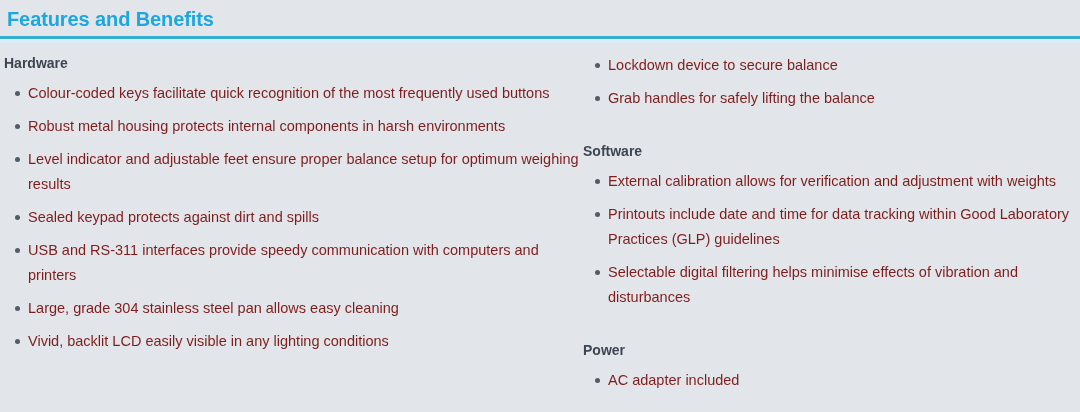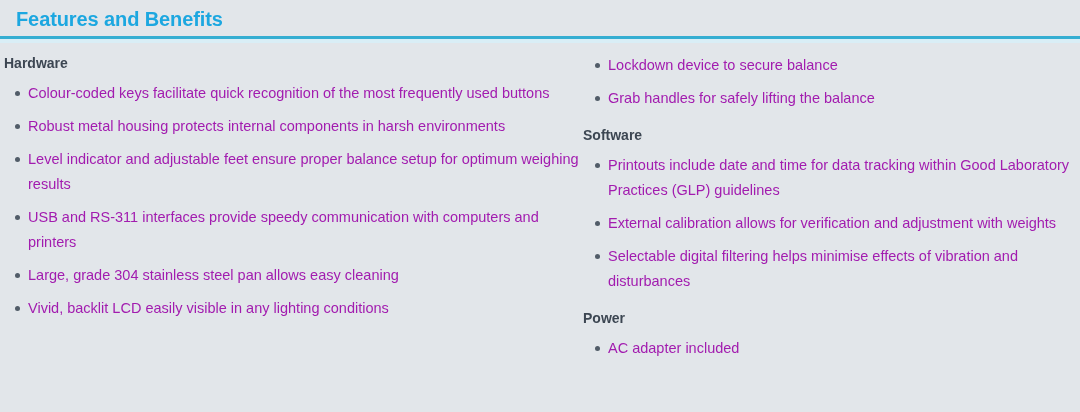--- a/index.html
+++ b/index.html
@@ -20,21 +20,21 @@
   .page {
     position: relative;
     width: 1080px;
     height: 412px;
     background: #e2e6ea;
     overflow: hidden;
   }
 
   
   .section-header {
-    padding: 7px 0 0 16px;
+    padding: 7px 0 0 7px;
   }
 
   .section-title {
     font-size: 20px;
     font-weight: bold;
     color: #1ca7e0;
     letter-spacing: -0.1px;
     line-height: 24px;
     margin: 0;
     white-space: nowrap;
@@ -83,36 +83,36 @@
 
   .group-heading {
     font-size: 14px;
     font-weight: bold;
     color: #3c4652;
     line-height: 20px;
     margin: 0 0 8px 0;
   }
 
   .group-heading.spaced {
-    margin-top: 14px;
+    margin-top: 30px;
   }
 
   ul.bullets {
     list-style: none;
     margin: 0;
     padding: 0;
   }
 
   ul.bullets > li {
     position: relative;
     padding-left: 24px;
     margin-bottom: 8px;
     font-size: 14.5px;
     line-height: 25px;
-    color: #a21caf;
+    color: #7f1d1d;
   }
 
   ul.bullets > li:last-child {
     margin-bottom: 0;
   }
 
   ul.bullets > li .dot {
     position: absolute;
     left: 11px;
     top: 10px;
@@ -160,20 +160,24 @@
             <span class="dot"></span>
             <span class="li-text">Colour-coded keys facilitate quick recognition of the most frequently used buttons</span>
           </li>
           <li>
             <span class="dot"></span>
             <span class="li-text">Robust metal housing protects internal components in harsh environments</span>
           </li>
           <li>
             <span class="dot"></span>
             <span class="li-text">Level indicator and adjustable feet ensure proper balance setup for optimum weighing results</span>
+          </li>
+          <li>
+            <span class="dot"></span>
+            <span class="li-text">Sealed keypad protects against dirt and spills</span>
           </li>
           <li>
             <span class="dot"></span>
             <span class="li-text">USB and RS-311 interfaces provide speedy communication with computers and printers</span>
           </li>
           <li>
             <span class="dot"></span>
             <span class="li-text">Large, grade 304 stainless steel pan allows easy cleaning</span>
           </li>
           <li>
@@ -195,25 +199,25 @@
           <span class="dot"></span>
           <span class="li-text">Grab handles for safely lifting the balance</span>
         </li>
       </ul>
 
       <div class="group">
         <div class="group-heading spaced">Software</div>
         <ul class="bullets">
           <li>
             <span class="dot"></span>
+            <span class="li-text">External calibration allows for verification and adjustment with weights</span>
+          </li>
+          <li>
+            <span class="dot"></span>
             <span class="li-text">Printouts include date and time for data tracking within Good Laboratory Practices (GLP) guidelines</span>
-          </li>
-          <li>
-            <span class="dot"></span>
-            <span class="li-text">External calibration allows for verification and adjustment with weights</span>
           </li>
           <li>
             <span class="dot"></span>
             <span class="li-text">Selectable digital filtering helps minimise effects of vibration and disturbances</span>
           </li>
         </ul>
       </div>
 
       <div class="group">
         <div class="group-heading spaced">Power</div>

